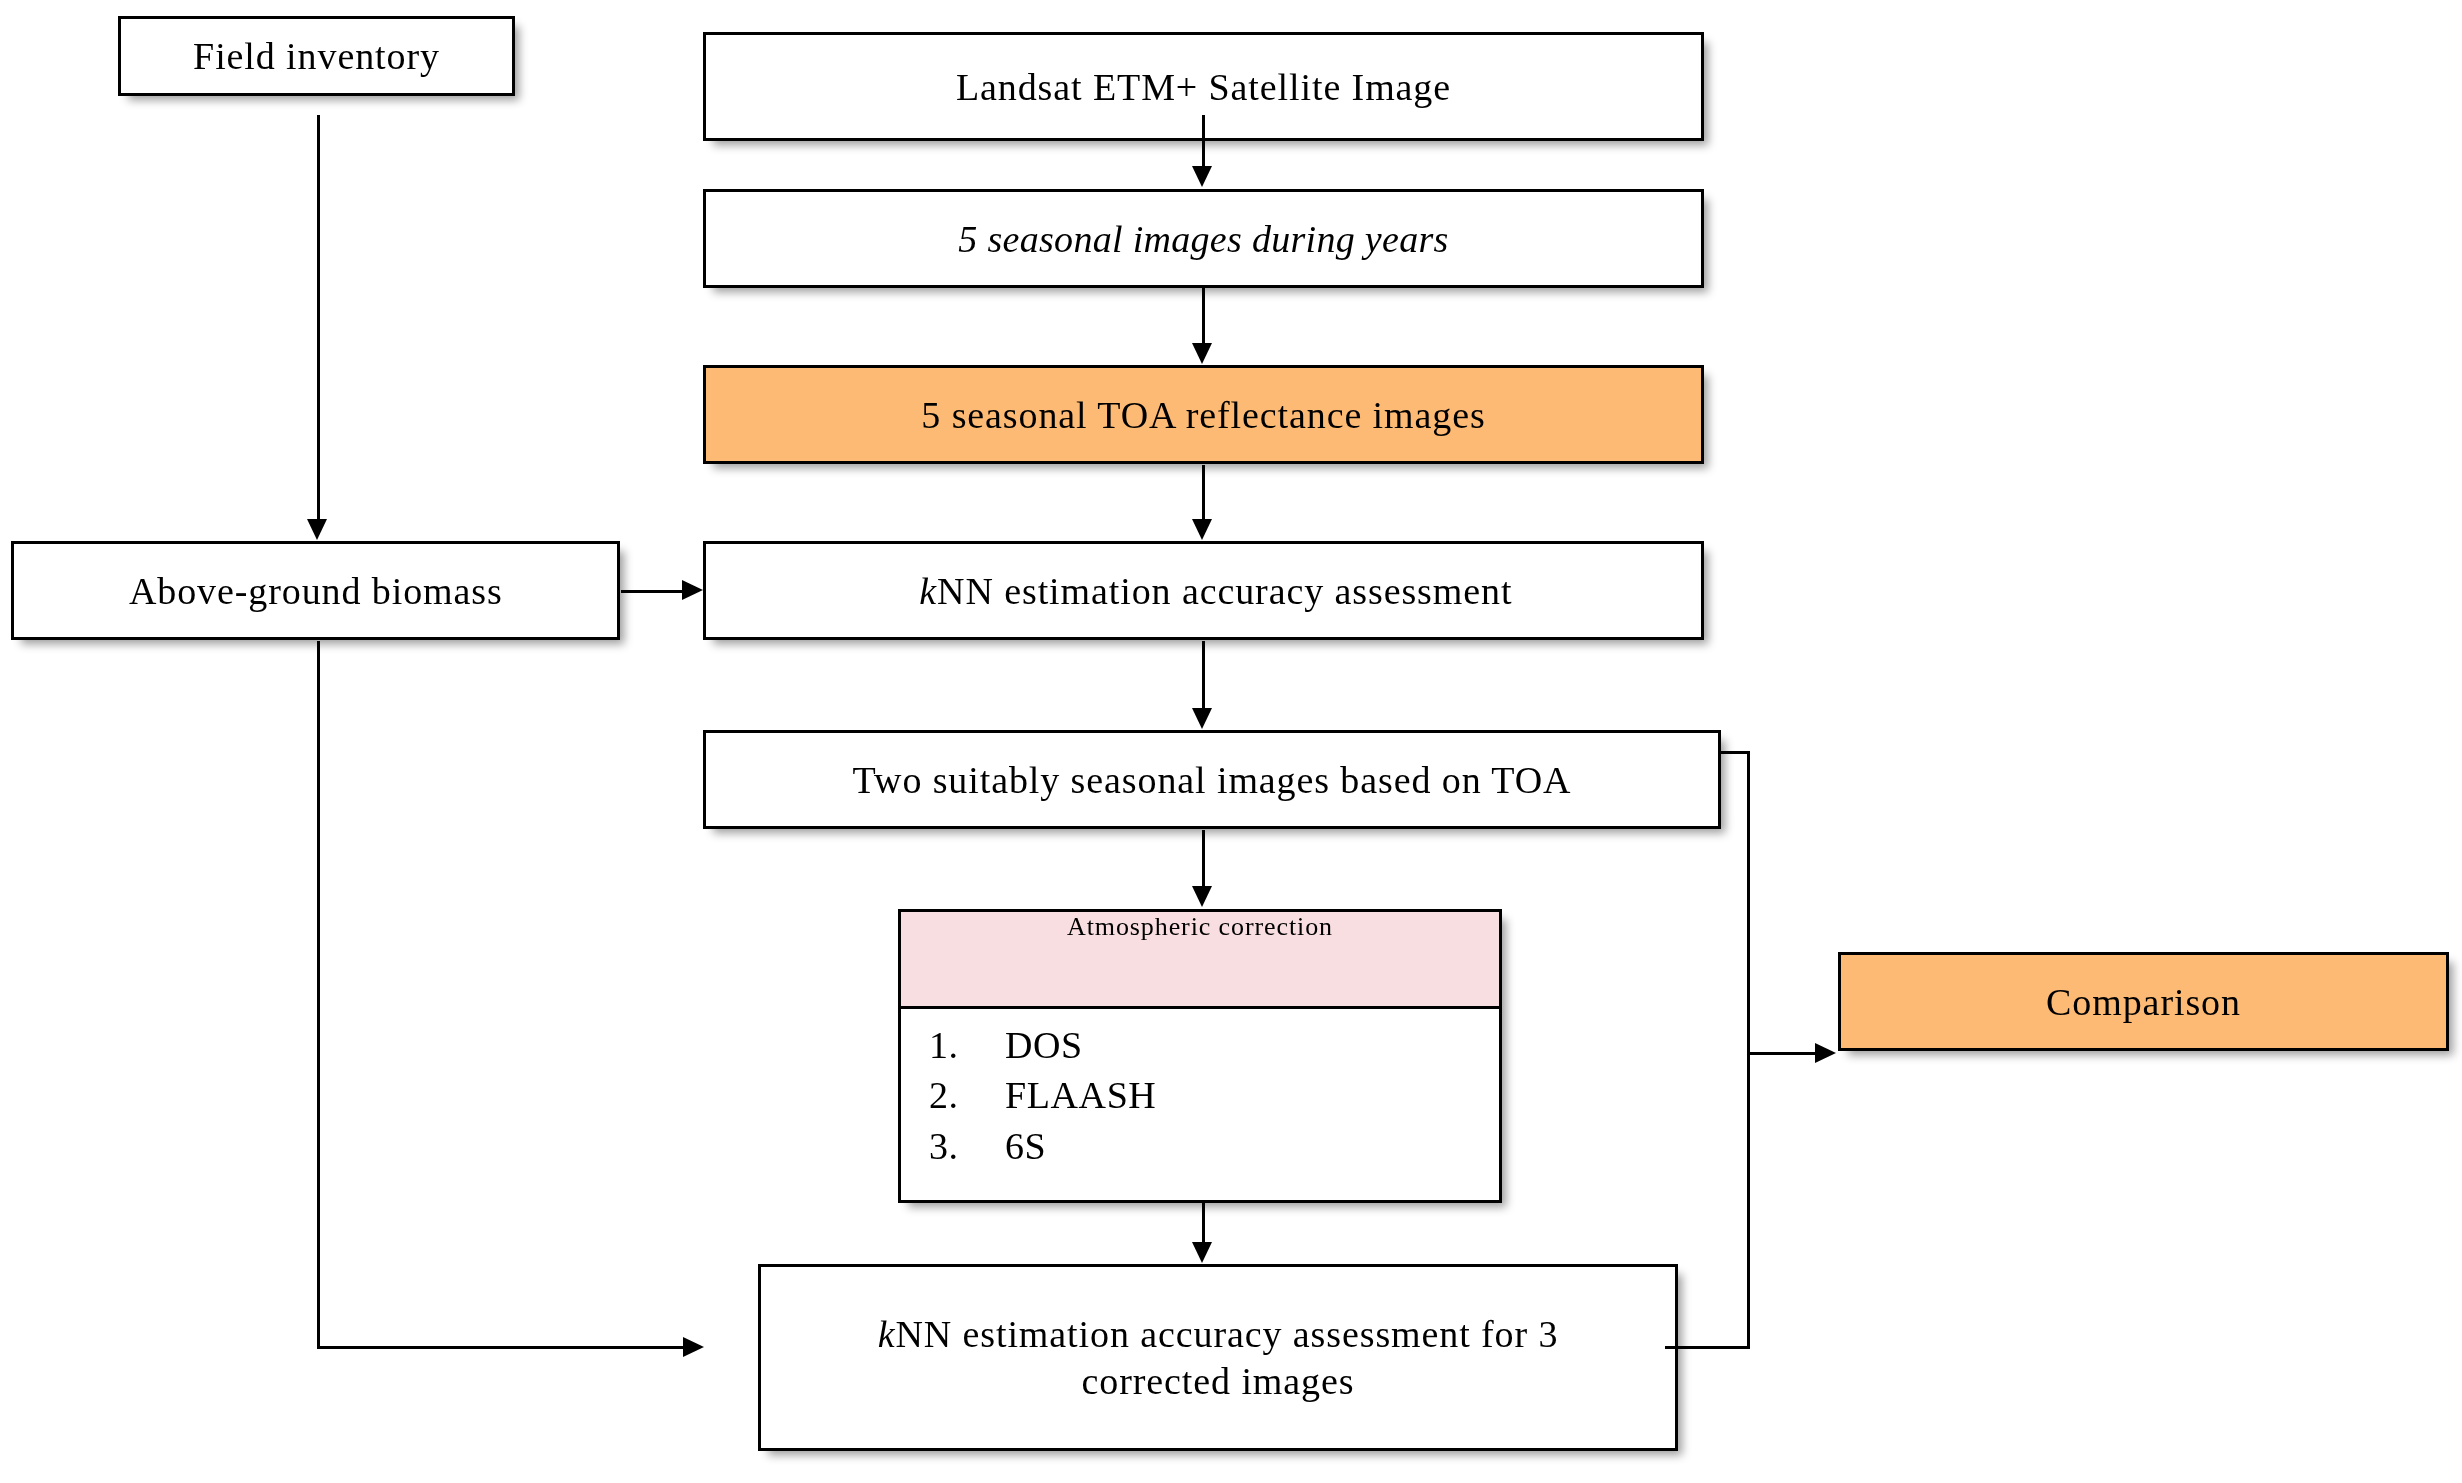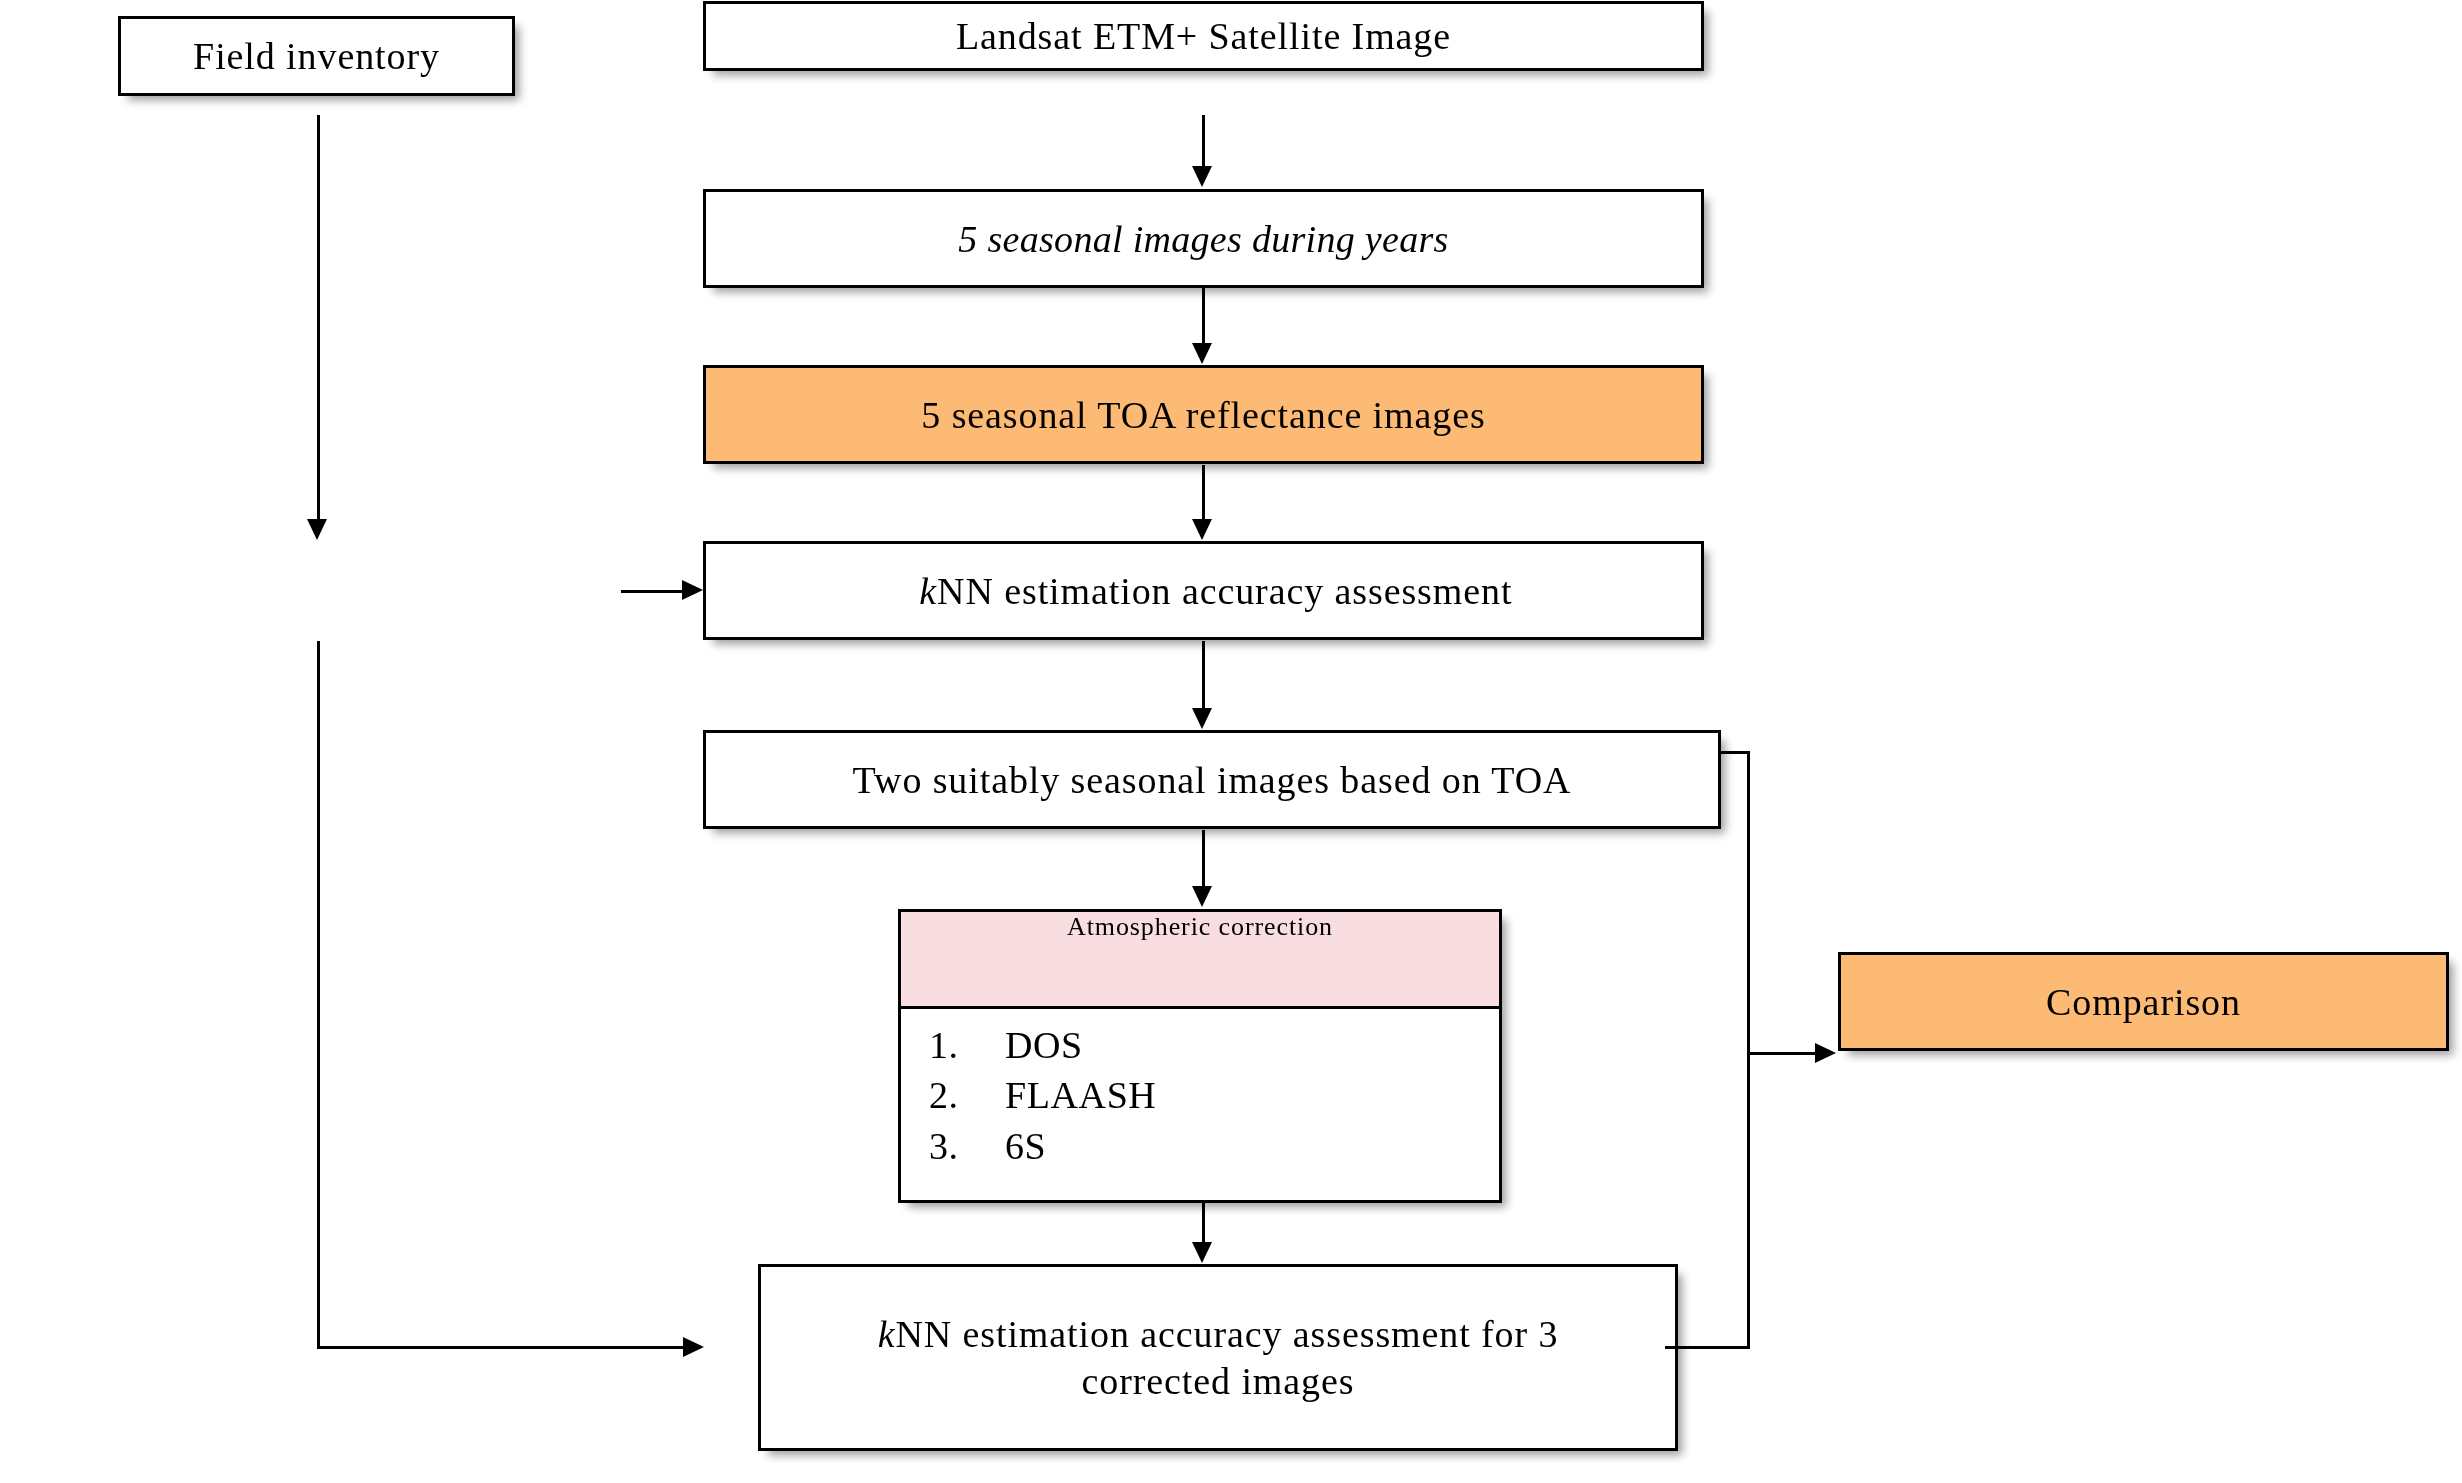--- a/index.html
+++ b/index.html
@@ -112,32 +112,35 @@
 </style>
 </head>
 <body>
 
 <div id="canvas">
 
   <div class="node" style="left:118px; top:15.7px; width:397px; height:80px;">
     <span>Field inventory</span>
   </div>
 
-  <div class="node" style="left:703px; top:1px; width:1001px; height:70px;">
+  <div class="node" style="left:703px; top:32px; width:1001px; height:109px;">
     <span>Landsat ETM+ Satellite Image</span>
   </div>
 
   <div class="node italic" style="left:703px; top:189px; width:1001px; height:99px;">
     <span>5 seasonal images during years</span>
   </div>
 
   <div class="node pink" style="left:703px; top:365px; width:1001px; height:99px;">
     <span>5 seasonal TOA reflectance images</span>
   </div>
 
+  <div class="node" style="left:11.3px; top:541px; width:609px; height:99px;">
+    <span>Above-ground biomass</span>
+  </div>
 
   <div class="node" style="left:703px; top:541px; width:1001px; height:99px;padding-left:36px;">
     <span>
       <span class="kitalic">k</span><span>NN estimation accuracy assessment</span>
     </span>
   </div>
 
   <div class="node" style="left:703px; top:730px; width:1018px; height:99px;">
     <span>Two suitably seasonal images based on TOA</span>
   </div>

